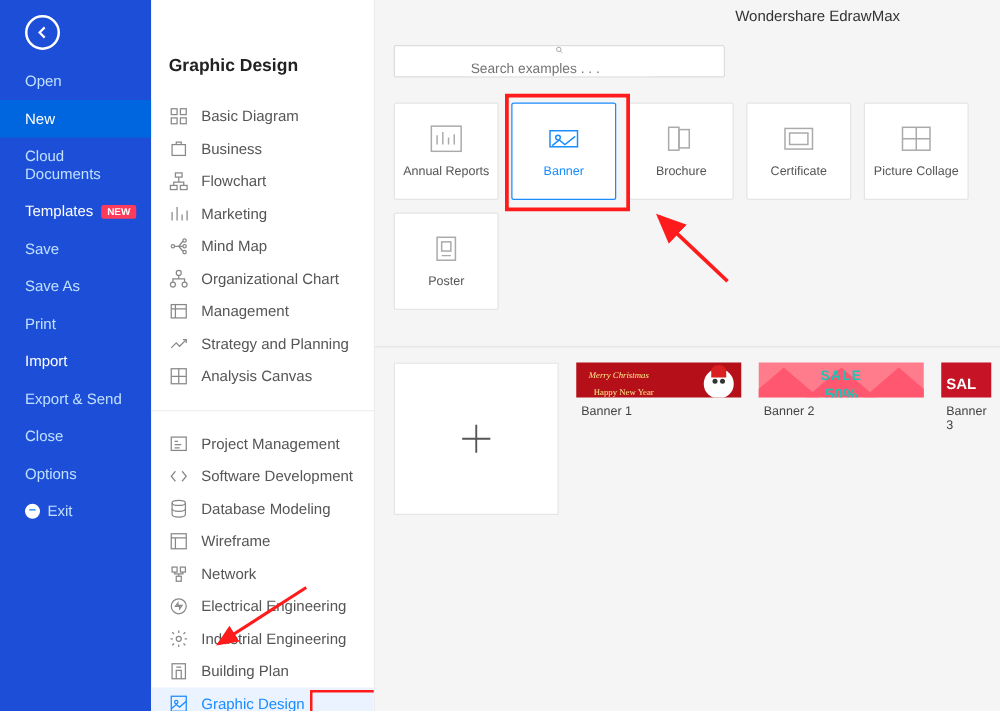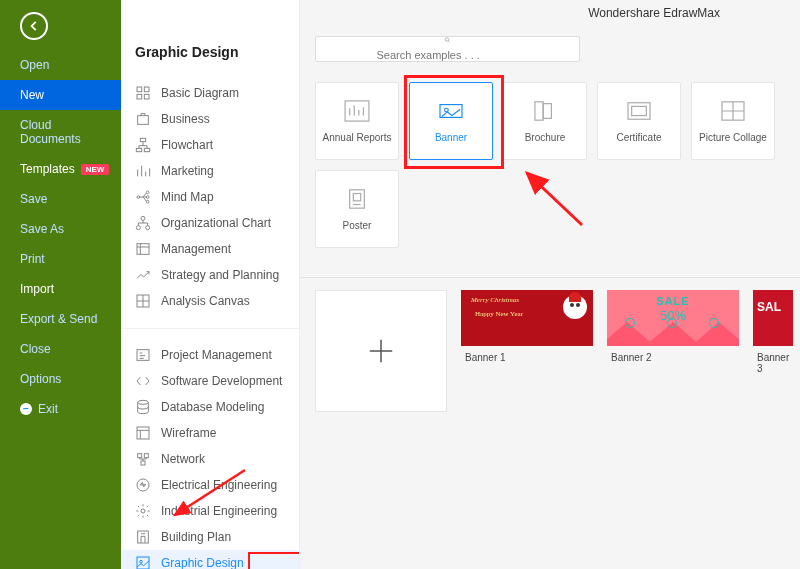--- a/index.html
+++ b/index.html
@@ -1,19 +1,19 @@
 <!DOCTYPE html>
 <html><head>
 <meta charset="utf-8">
 <style>
 * { margin: 0; padding: 0; box-sizing: border-box; font-family: -apple-system, BlinkMacSystemFont, "Segoe UI", Arial, sans-serif; }
 body { width: 800px; height: 569px; overflow: hidden; background: #fff; position: relative; }
 
 
-.sidebar { position: absolute; left: 0; top: 0; width: 121px; height: 569px; background: #4d7c0f; color: #fff; font-size: 12px; }
+.sidebar { position: absolute; left: 0; top: 0; width: 121px; height: 569px; background: #1d4ed8; color: #fff; font-size: 12px; }
 .back-circle { width: 28px; height: 28px; border: 2px solid #fff; border-radius: 50%; margin: 12px 0 10px 20px; display: flex; align-items: center; justify-content: center; cursor: pointer; }
 .back-circle svg { width: 14px; height: 14px; }
 .nav-item { padding: 8px 20px; cursor: pointer; display: flex; align-items: center; gap: 6px; }
 .nav-item.selected { background: #0066e0; font-weight: 500; }
 .nav-item.dim { color: #bfe0ff; }
 .nav-item.bold { font-weight: 500; }
 .badge-new { background: #ff3b5c; color: #fff; font-size: 8px; padding: 1px 5px; border-radius: 2px; font-weight: 700; }
 .exit-dot { width: 12px; height: 12px; background: #fff; border-radius: 50%; display: inline-flex; align-items: center; justify-content: center; color: #1a8cff; font-size: 10px; font-weight: 900; line-height: 1; }
 
 
@@ -40,35 +40,35 @@
 .tile.selected { border: 1px solid #1a8cff; color: #1a8cff; }
 .tile-icon { width: 26px; height: 22px; color: #aaa; }
 .tile.selected .tile-icon { color: #1a8cff; }
 
 
 .tmpl-area { position: absolute; top: 290px; left: 15px; right: 0; display: flex; gap: 14px; }
 .tmpl-card { width: 132px; height: 122px; background: #fff; border: 1px solid #e5e5e5; }
 .plus-card { display: flex; align-items: center; justify-content: center; color: #555; cursor: pointer; }
 .plus-card svg { width: 30px; height: 30px; }
 .tmpl-b1, .tmpl-b2, .tmpl-b3 { width: 132px; }
-.tmpl-thumb { width: 132px; height: 56px; position: relative; overflow: hidden; }
+.tmpl-thumb { width: 132px; height: 28px; position: relative; overflow: hidden; }
 .tmpl-label { font-size: 10px; color: #444; padding: 6px 4px 2px; }
 
 .thumb1 { background: #b51019; }
 .thumb1 .t1top { position: absolute; top: 6px; left: 10px; font-size: 7px; color: #ffeb8a; font-style: italic; font-family: cursive; }
 .thumb1 .t1bot { position: absolute; top: 20px; left: 14px; font-size: 7px; color: #ffeb8a; font-family: cursive; }
 .thumb1 .santa { position: absolute; right: 6px; top: 5px; width: 24px; height: 24px; background: #fff; border-radius: 50%; }
 .thumb1 .santa::before { content: ""; position: absolute; top: -3px; left: 6px; width: 12px; height: 10px; background: #d92020; border-radius: 50% 50% 0 0; }
 .thumb1 .santa::after { content: ""; position: absolute; top: 8px; left: 7px; width: 4px; height: 4px; background: #333; border-radius: 50%; box-shadow: 6px 0 #333; }
 
 .thumb2 { background: #ff7c8c; }
 .thumb2 .tri { position: absolute; bottom: 0; width: 0; height: 0; border-left: 28px solid transparent; border-right: 28px solid transparent; border-bottom: 24px solid #ff5770; }
 .thumb2 .tri.t1 { left: -8px; } .thumb2 .tri.t2 { left: 38px; } .thumb2 .tri.t3 { left: 84px; }
 .thumb2 .sale1 { position: absolute; top: 5px; left: 0; right: 0; text-align: center; font-size: 11px; color: #1fc4b5; font-weight: 800; letter-spacing: 1px; }
-.thumb2 .sale2 { position: absolute; top: 18px; left: 0; right: 0; text-align: center; font-size: 13px; color: #1fc4b5; font-weight: 400; }
+.thumb2 .sale2 { position: absolute; top: 18px; left: 0; right: 0; text-align: center; font-size: 13px; color: #1fc4b5; font-weight: 700; }
 .thumb2 .ic { position: absolute; top: 28px; width: 10px; height: 10px; border: 1.5px solid #1fc4b5; border-radius: 50%; }
 .thumb2 .ic.i1 { left: 18px; } .thumb2 .ic.i2 { left: 60px; } .thumb2 .ic.i3 { left: 102px; }
 
 .thumb3 { background: #c61326; width: 40px; }
 .thumb3 .sale3 { position: absolute; top: 10px; left: 4px; font-size: 12px; color: #fff; font-weight: 800; }
 .tmpl-b3 { width: 40px; }
 
 
 .red-box-banner { position: absolute; top: 75px; left: 104px; width: 100px; height: 94px; border: 3px solid #ff1b1b; pointer-events: none; }
 

